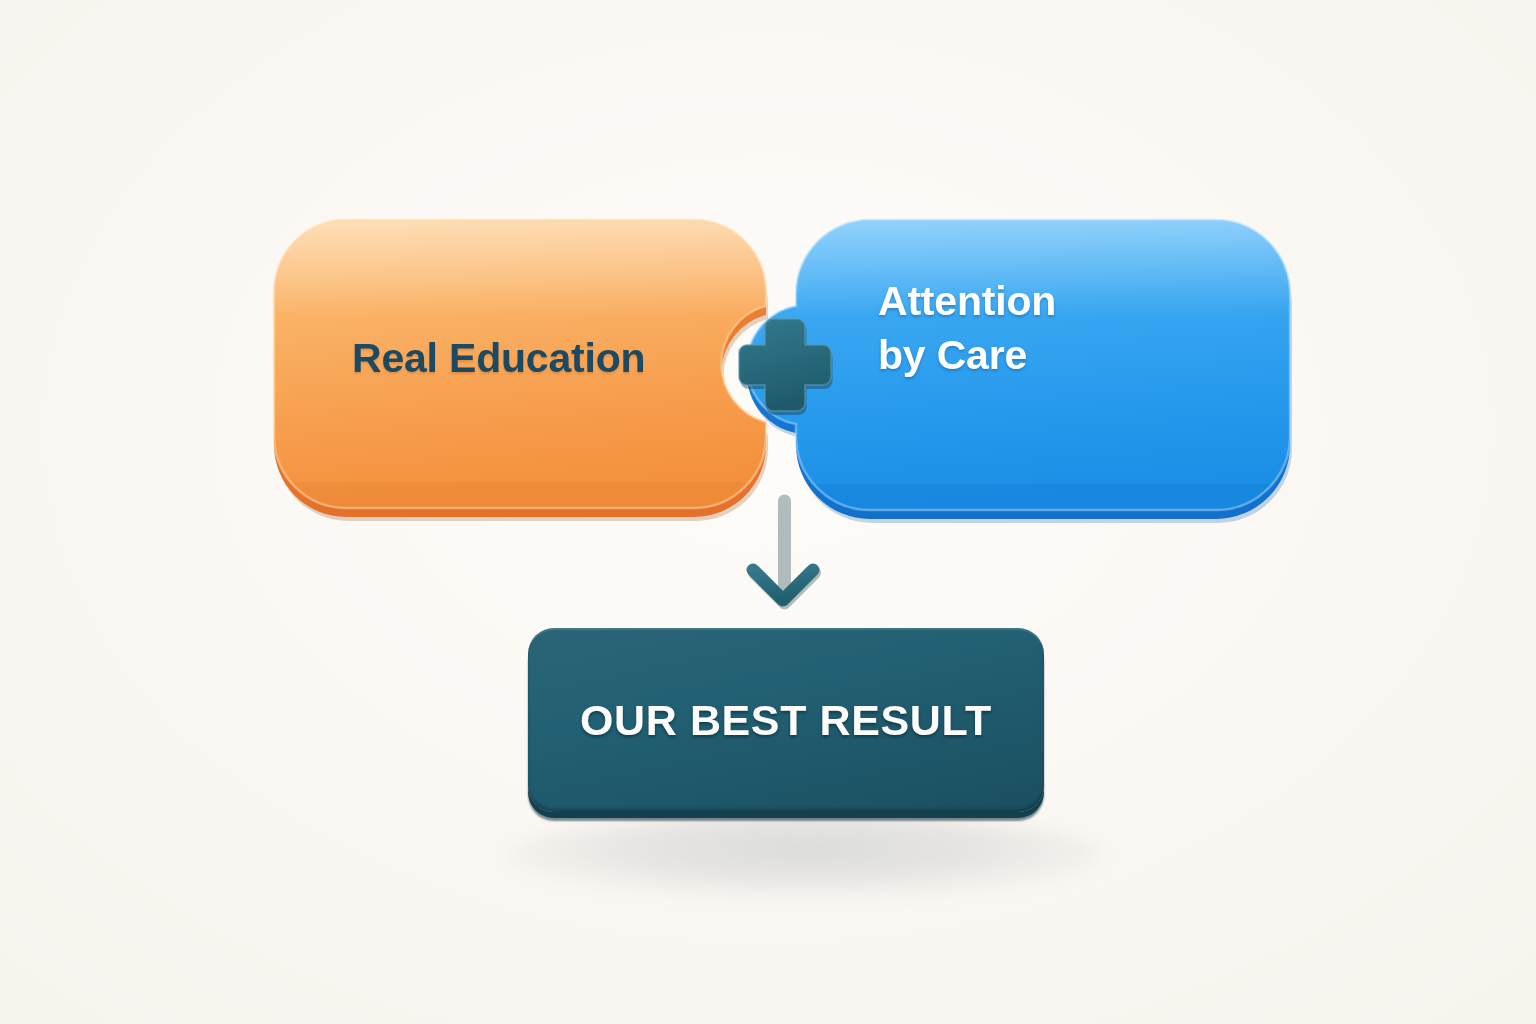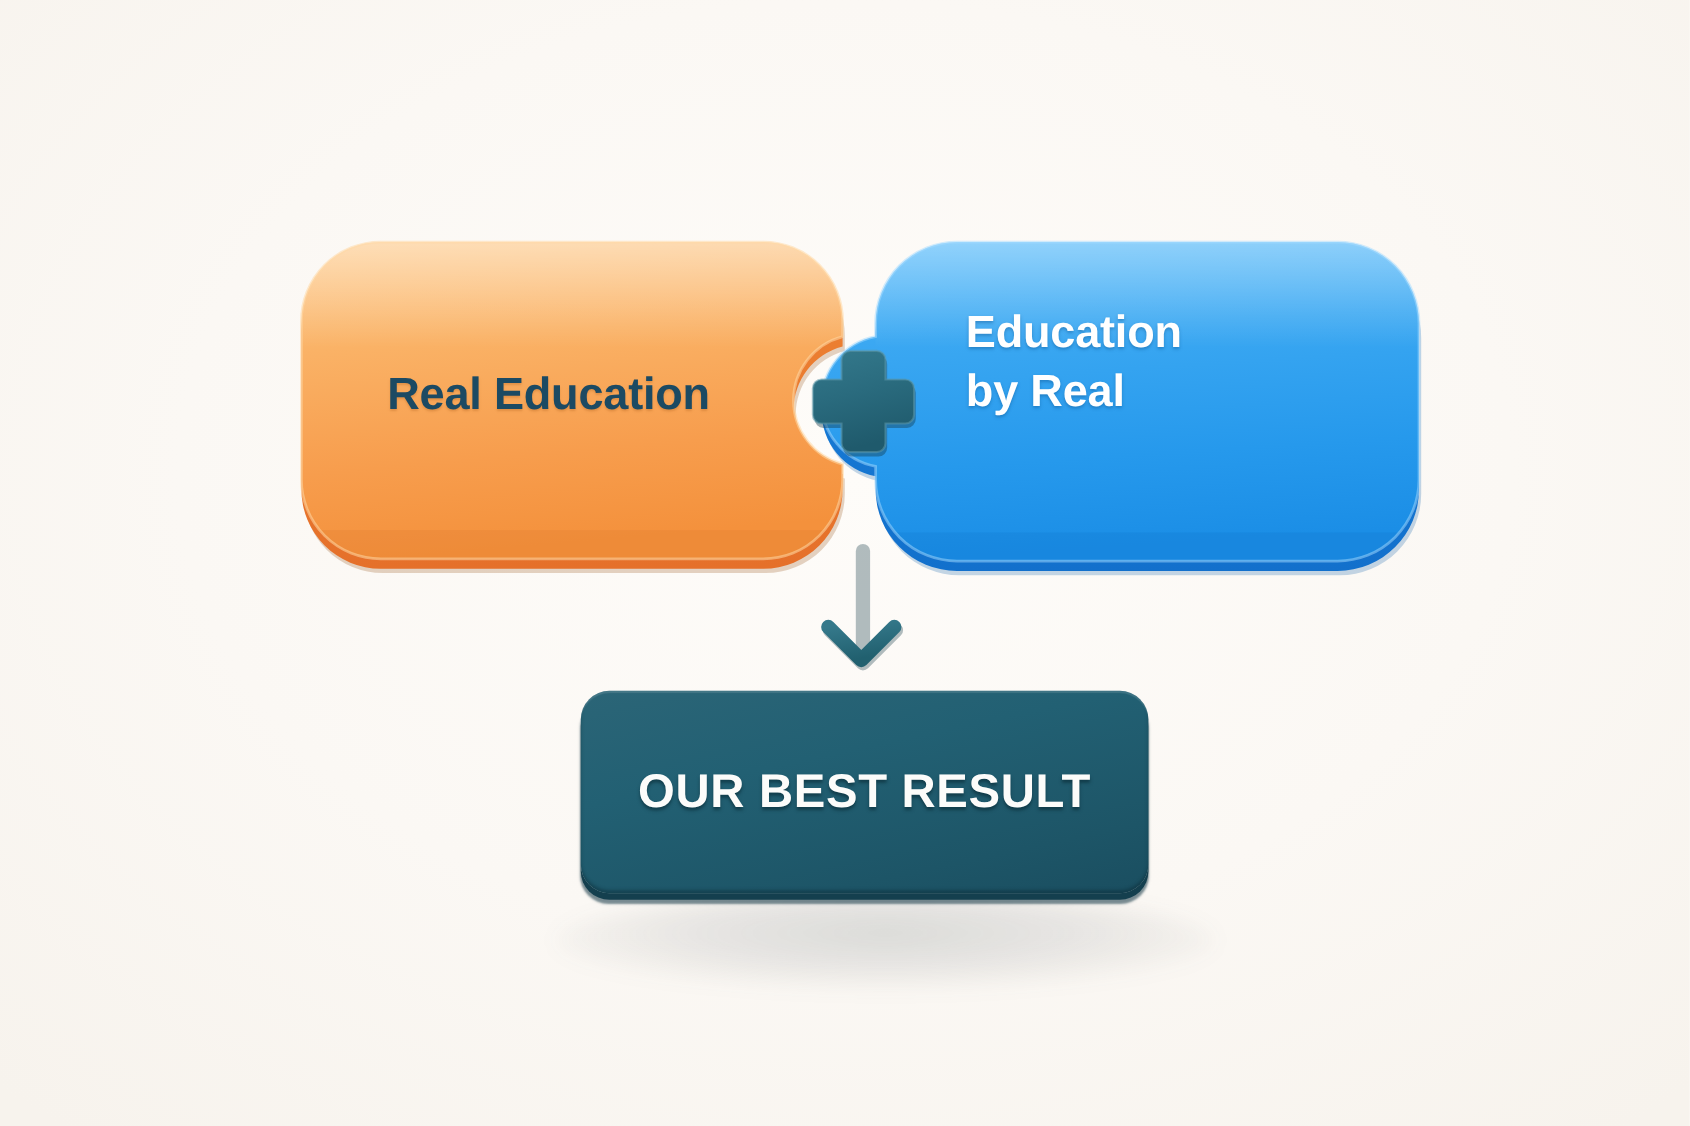--- a/index.html
+++ b/index.html
@@ -243,22 +243,22 @@
       </g>
       <use href="#blueShape" transform="translate(0,9)" fill="url(#gBlueRim)"></use>
       <use href="#blueShape" fill="url(#gBlue)"></use>
       <g clip-path="url(#blueClip)">
         <rect x="0" y="0" width="494" height="96" fill="url(#gBlueGloss)"></rect>
         <rect x="0" y="264" width="494" height="26" fill="#0F74C8" opacity="0.22"></rect>
       </g>
       <use href="#blueShape" fill="none" stroke="#A6DCFF" stroke-opacity="0.50" stroke-width="2.5"></use>
     </svg>
     <div class="card-blue-label">
-      <span class="ln">Education</span>
-      <span class="ln">by Real</span>
+      <span class="ln">Attention</span>
+      <span class="ln">by Care</span>
     </div>
   </div>
 
   <div class="plus-badge">
     <svg width="98" height="98" viewBox="0 0 98 98" xmlns="http://www.w3.org/2000/svg">
       <defs>
         <linearGradient id="gPlus" x1="0" y1="0" x2="0.25" y2="1">
           <stop offset="0%" stop-color="#34798C"></stop>
           <stop offset="48%" stop-color="#2A6B7E"></stop>
           <stop offset="100%" stop-color="#1F5A6C"></stop>

